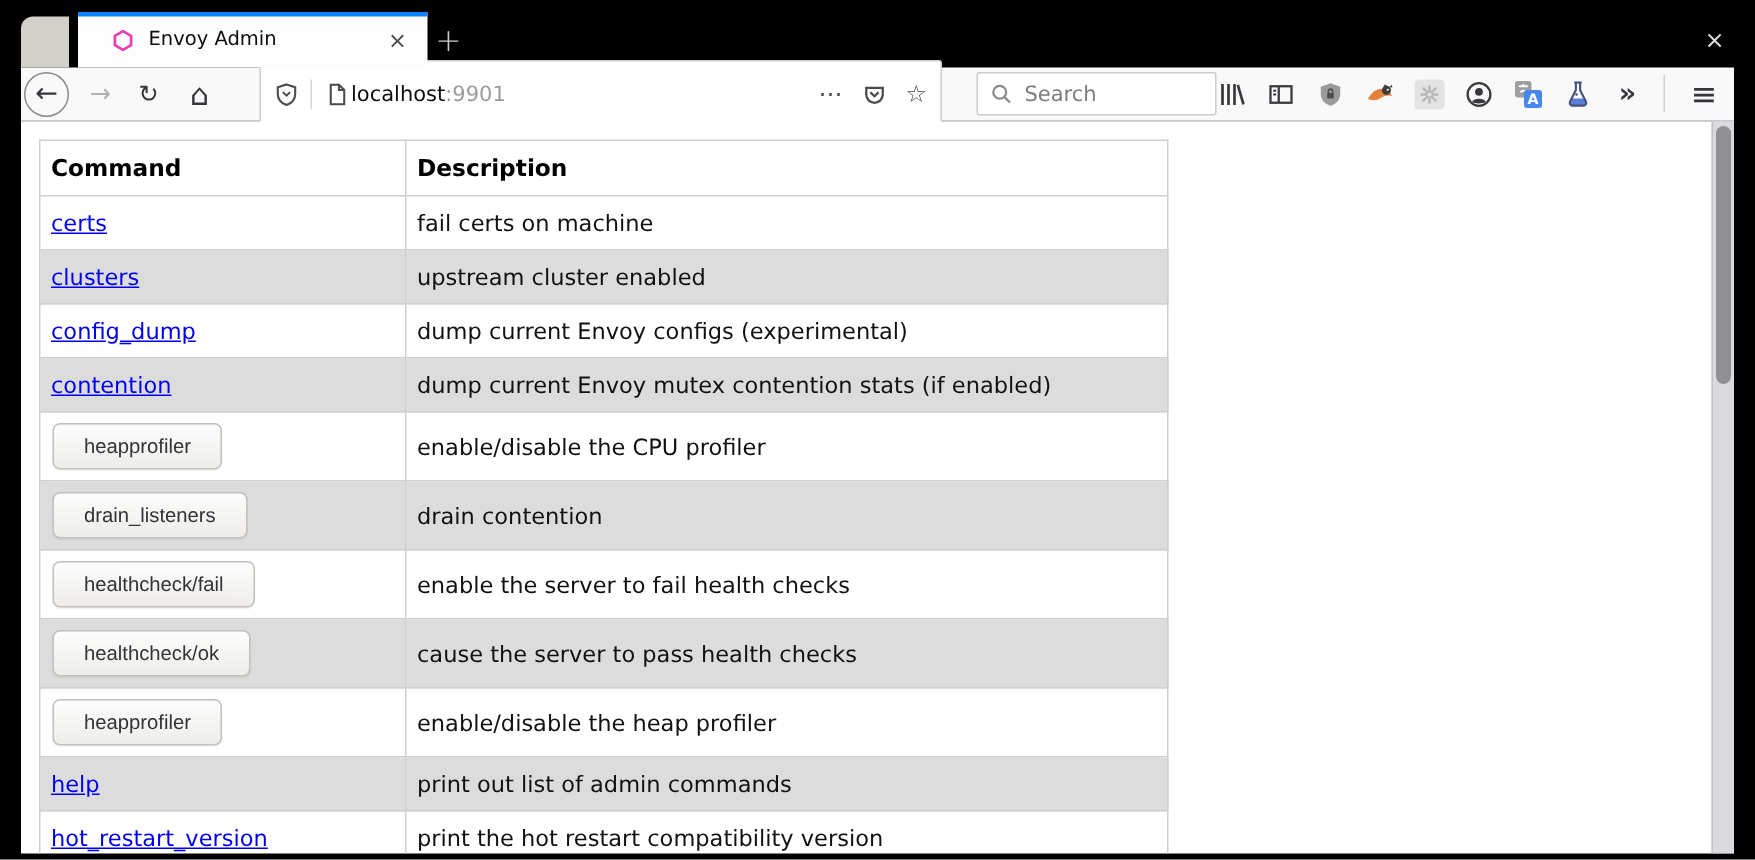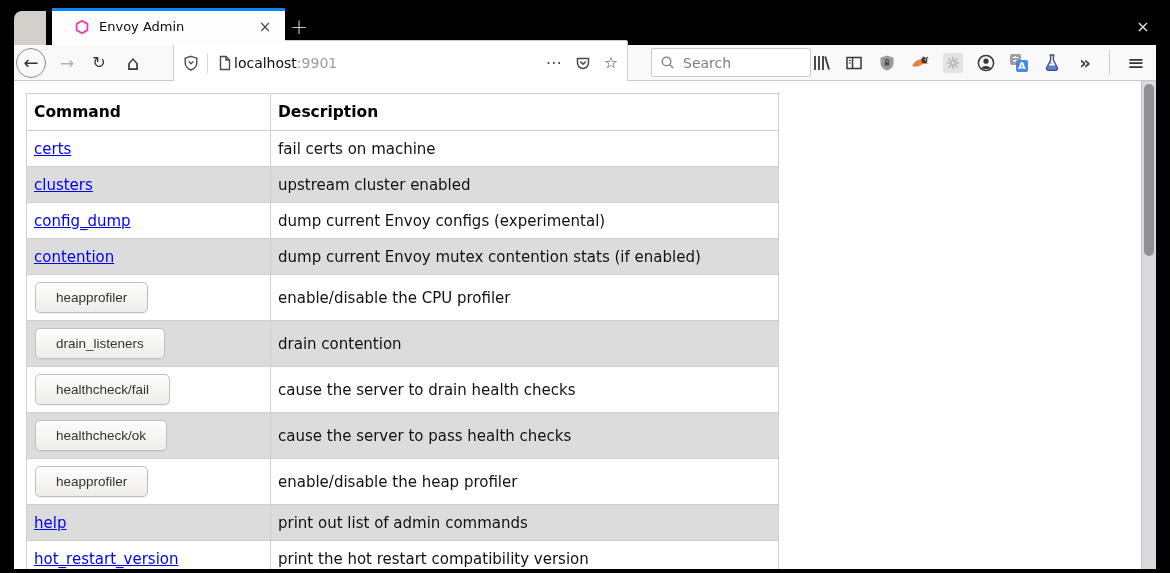--- a/index.html
+++ b/index.html
@@ -238,21 +238,21 @@
         <tr class="row-btn">
           <td><button class="gtk-btn">heapprofiler</button></td>
           <td>enable/disable the CPU profiler</td>
         </tr>
         <tr class="row-btn stripe">
           <td><button class="gtk-btn">drain_listeners</button></td>
           <td>drain contention</td>
         </tr>
         <tr class="row-btn">
           <td><button class="gtk-btn">healthcheck/fail</button></td>
-          <td>cause the server to drain health checks</td>
+          <td>enable the server to fail health checks</td>
         </tr>
         <tr class="row-btn stripe">
           <td><button class="gtk-btn">healthcheck/ok</button></td>
           <td>cause the server to pass health checks</td>
         </tr>
         <tr class="row-btn">
           <td><button class="gtk-btn">heapprofiler</button></td>
           <td>enable/disable the heap profiler</td>
         </tr>
         <tr class="row-link stripe">

